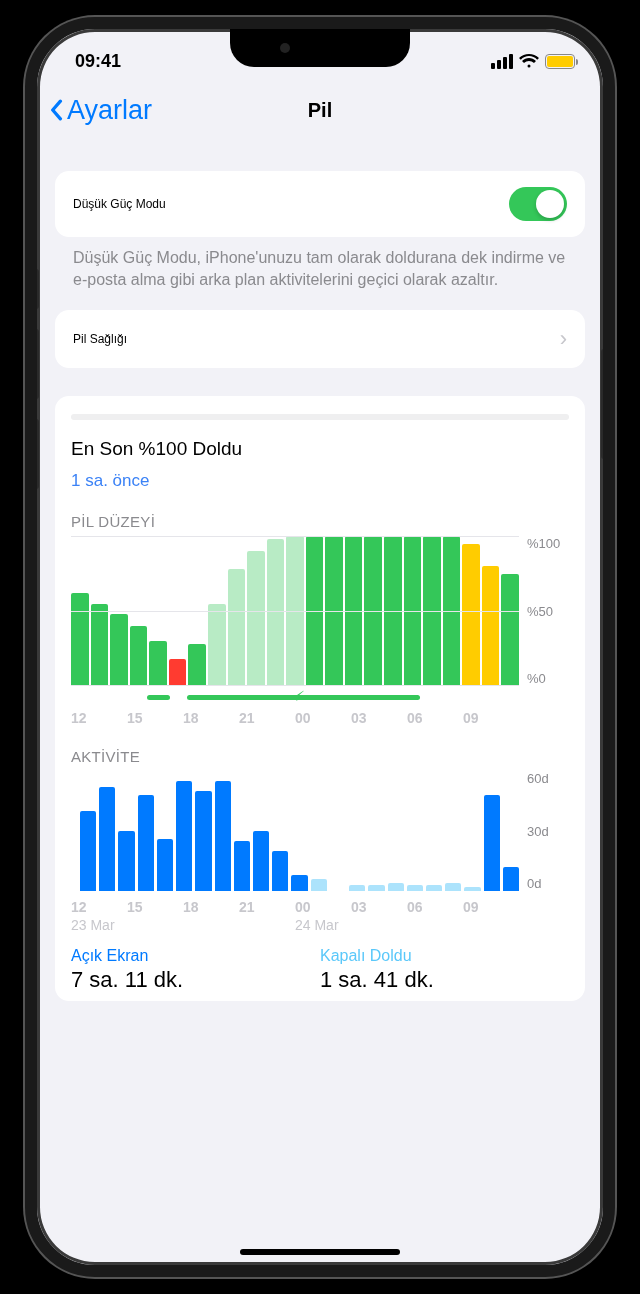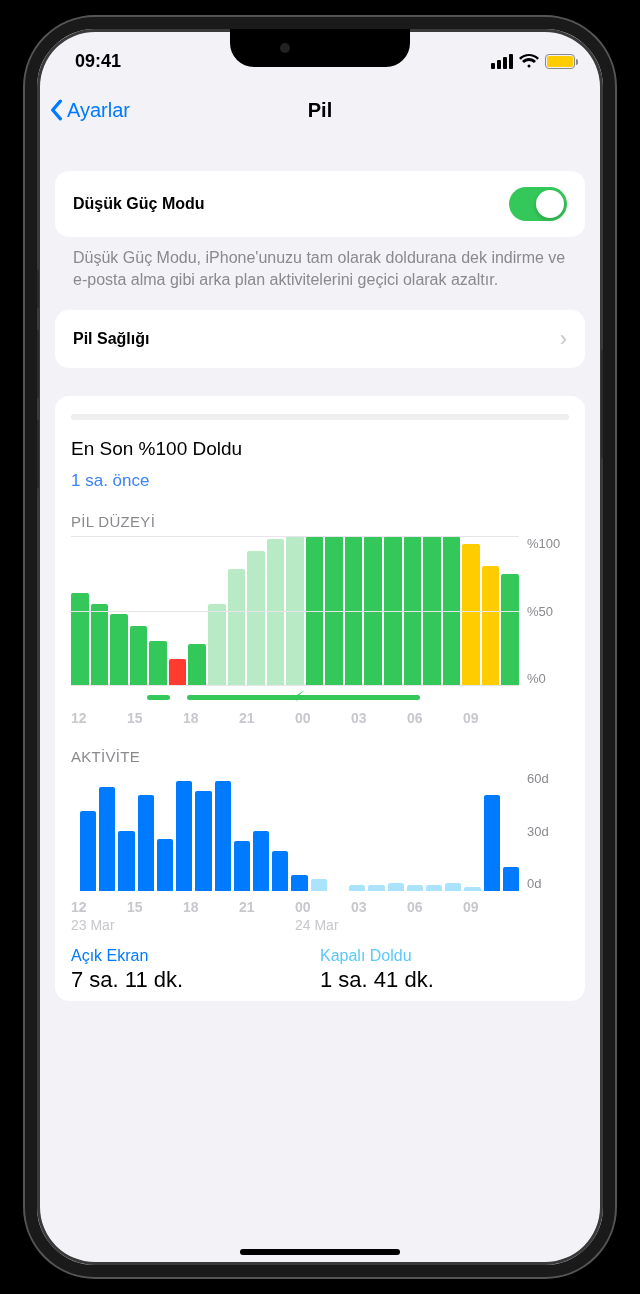--- a/index.html
+++ b/index.html
@@ -73,33 +73,33 @@
     width:2.5px; height:6px; background:#888; border-radius:0 2px 2px 0;
   }
   .battery-fill { flex:1; height:100%; background:#ffcc00; border-radius:2px; }
   .nav-bar {
     height: 50px;
     display: flex;
     align-items: center;
     padding: 0 12px;
     position: relative;
   }
-  .back-btn { display:flex; align-items:center; color:#007aff; font-size:20px; gap:4px; cursor:pointer; }
+  .back-btn { display:flex; align-items:center; color:#007aff; font-size:27px; gap:4px; cursor:pointer; }
   .nav-title {
     position:absolute; left:0; right:0; text-align:center;
     font-size:20px; font-weight:600; pointer-events:none;
   }
   .content { padding: 0 18px; }
   .spacer { height: 36px; }
   .card {
     background:#fff; border-radius:14px;
     padding: 16px 18px;
     display:flex; align-items:center; justify-content:space-between;
   }
-  .card-label { font-size:16px;font-weight:bold; }
+  .card-label { font-size:12px; }
   .toggle {
     width:58px; height:34px; background:#34c759; border-radius:20px;
     position:relative; cursor:pointer;
   }
   .toggle::after {
     content:''; position:absolute; right:3px; top:3px;
     width:28px; height:28px; background:#fff; border-radius:50%;
     box-shadow:0 2px 4px rgba(0,0,0,.2);
   }
   .desc {

